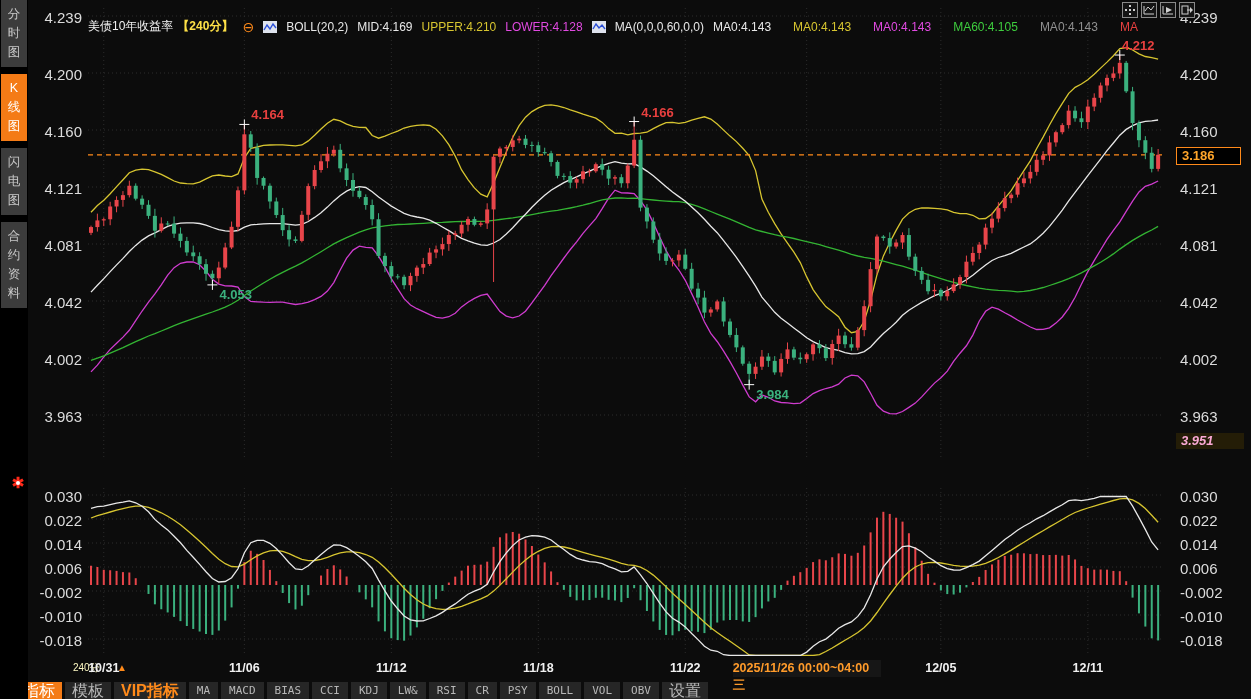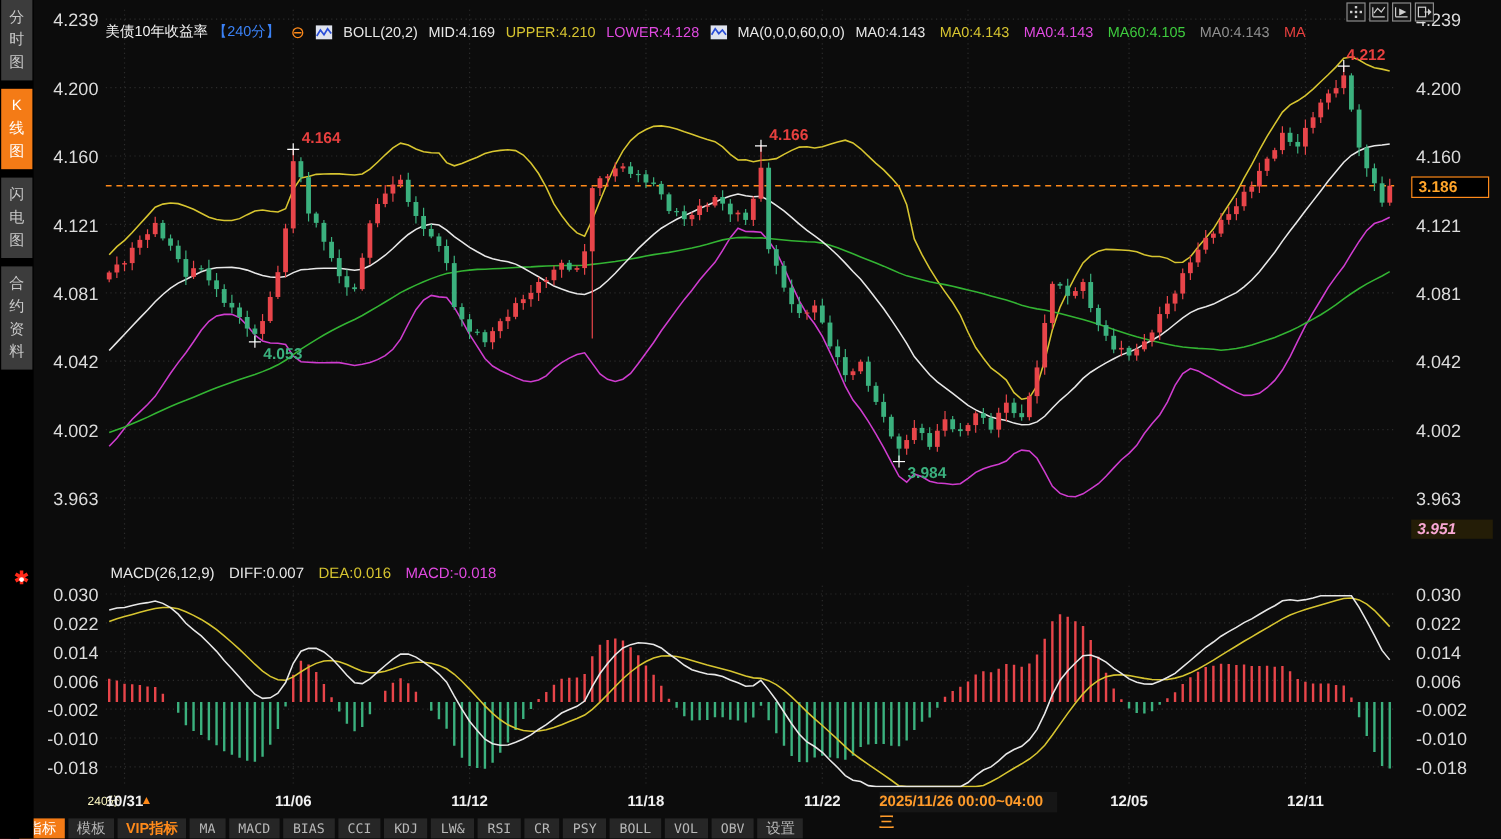--- a/index.html
+++ b/index.html
@@ -12,21 +12,21 @@
   .side-item div{font-size:12.5px;line-height:19px;text-align:center;}
   .side-item.active{background:#f47b16;color:#fff;}
   .flash{position:absolute;left:9px;top:474px;width:18px;height:18px;color:#ff2a1a;
          font-size:15px;line-height:18px;text-align:center;font-weight:bold;}
   .flash:after{content:"";position:absolute;left:7px;top:7px;width:4px;height:4px;
          border-radius:50%;background:#fff;}
   
   .hdr{position:absolute;left:88px;top:18px;height:17px;display:flex;align-items:center;
        gap:9px;font-size:12px;white-space:nowrap;z-index:20;}
   .hdr .t{color:#f2f2f2;}
-  .orange{color:#3b82f6;}
+  .orange{color:#fde047;font-weight:bold;}
   .yellow{color:#d7c530;}
   .magenta{color:#e14ae1;}
   .white{color:#e8e8e8;}
   .minus-circ{color:#ff8a1a;font-size:14px;}
   .mini-ic{display:inline-block;width:14px;height:12px;}
   .hdr-icons{position:absolute;left:1122px;top:2px;display:flex;gap:3px;z-index:25;}
   .hic{width:14px;height:14px;border:1px solid #8a8a8a;background:#141414;cursor:pointer;}
   
   .axlbl{position:absolute;font-size:15px;color:#dcdcdc;}
   .axleft{left:0;width:82px;text-align:right;}
@@ -44,21 +44,21 @@
   
   .taxis{position:absolute;left:0;top:659px;width:1251px;height:21px;z-index:15;}
   .period{position:absolute;left:73px;top:2px;color:#fef9c3;font-size:10px;font-weight:normal;}
   .ptri{position:absolute;left:117px;top:3px;color:#ff8a1a;font-size:10px;}
   .dlab{position:absolute;top:2px;transform:translateX(-50%);color:#f0f0f0;
         font-size:12.5px;font-weight:bold;}
   .selbox{position:absolute;top:1px;height:17px;background:#161616;color:#ff9b2a;
         font-size:12.5px;font-weight:bold;text-align:left;line-height:17px;}
   
   .toolbar{position:absolute;left:16px;top:682px;height:17px;display:flex;gap:3px;z-index:15;}
-  .tbtn{background:#262626;color:#b8b8b8;font-size:12px;line-height:17px;
+  .tbtn{background:#262626;color:#b8b8b8;font-size:16px;line-height:17px;
         padding:0 7px;cursor:pointer;white-space:nowrap;}
   .tbtn.en{font-family:"DejaVu Sans Mono",monospace;font-size:11px;padding:0 8px;}
   .tbtn.active{background:#f47b16;color:#fff;}
   .tbtn.vip{color:#ff8a1a;font-weight:bold;}
   .corner-sliver{position:absolute;left:0;top:683px;width:9px;height:16px;background:#571111;}
   
   .wm{position:absolute;right:4px;bottom:8px;font-family:"DejaVu Serif",serif;
       font-size:42px;font-weight:bold;color:#d8d8d8;opacity:.92;z-index:40;
       letter-spacing:1px;line-height:40px;}
   svg{position:absolute;}
@@ -110,21 +110,21 @@
     <span class="white">MID:4.169</span>
     <span class="yellow">UPPER:4.210</span>
     <span class="magenta">LOWER:4.128</span>
     <span class="mini-ic">
       <svg width="14" height="12" style="position:static">
           <rect x="0" y="0" width="14" height="12" fill="#dfe3ee"></rect>
           <polyline points="1,8 4,3 7,7 10,4 13,8" fill="none" stroke="#2b4fd8" stroke-width="1.4"></polyline>
         </svg>
     </span>
     <span class="white">MA(0,0,0,60,0,0)</span>
-    <span id="ma-values" style="display:flex;gap:12px;">
+    <span id="ma-values" style="display:flex;gap:22px;">
         <span style="color: rgb(232, 232, 232);">MA0:4.143</span>
         <span style="color: rgb(215, 197, 48);">MA0:4.143</span>
         <span style="color: rgb(225, 74, 225);">MA0:4.143</span>
         <span style="color: rgb(62, 204, 62);">MA60:4.105</span>
         <span style="color: rgb(144, 144, 144);">MA0:4.143</span>
         <span style="color: rgb(232, 64, 63);">MA</span>
       </span>
   </div>
 
   <div class="hdr-icons">
@@ -553,26 +553,20 @@
       <div class="axlbl axright" style="top: 123px; left: 1180px;">4.160</div>
       <div class="axlbl axright" style="top: 180px; left: 1180px;">4.121</div>
       <div class="axlbl axright" style="top: 237px; left: 1180px;">4.081</div>
       <div class="axlbl axright" style="top: 294px; left: 1180px;">4.042</div>
       <div class="axlbl axright" style="top: 351px; left: 1180px;">4.002</div>
       <div class="axlbl axright" style="top: 408px; left: 1180px;">3.963</div>
     </div>
   <div class="badge-price">3.186</div>
   <div class="badge-low">3.951</div>
 
-  <div class="macd-hdr">
-    <span class="white">MACD(26,12,9)</span>
-    <span class="white">DIFF:0.007</span>
-    <span class="yellow">DEA:0.016</span>
-    <span class="magenta">MACD:-0.018</span>
-  </div>
 
   <svg id="macd-chart" style="left:88px;top:488px;" width="1074" height="168" viewBox="0 0 1074 168">
       <line x1="0" y1="7" x2="1074" y2="7" stroke="#2c2c2c" stroke-width="1" stroke-dasharray="1 3"></line>
       <line x1="0" y1="31" x2="1074" y2="31" stroke="#2c2c2c" stroke-width="1" stroke-dasharray="1 3"></line>
       <line x1="0" y1="55" x2="1074" y2="55" stroke="#2c2c2c" stroke-width="1" stroke-dasharray="1 3"></line>
       <line x1="0" y1="79" x2="1074" y2="79" stroke="#2c2c2c" stroke-width="1" stroke-dasharray="1 3"></line>
       <line x1="0" y1="103" x2="1074" y2="103" stroke="#2c2c2c" stroke-width="1" stroke-dasharray="1 3"></line>
       <line x1="0" y1="127" x2="1074" y2="127" stroke="#2c2c2c" stroke-width="1" stroke-dasharray="1 3"></line>
       <line x1="0" y1="151" x2="1074" y2="151" stroke="#2c2c2c" stroke-width="1" stroke-dasharray="1 3"></line>
       <line x1="15.78" y1="0" x2="15.78" y2="168" stroke="#2c2c2c" stroke-width="1" stroke-dasharray="1 3"></line>

